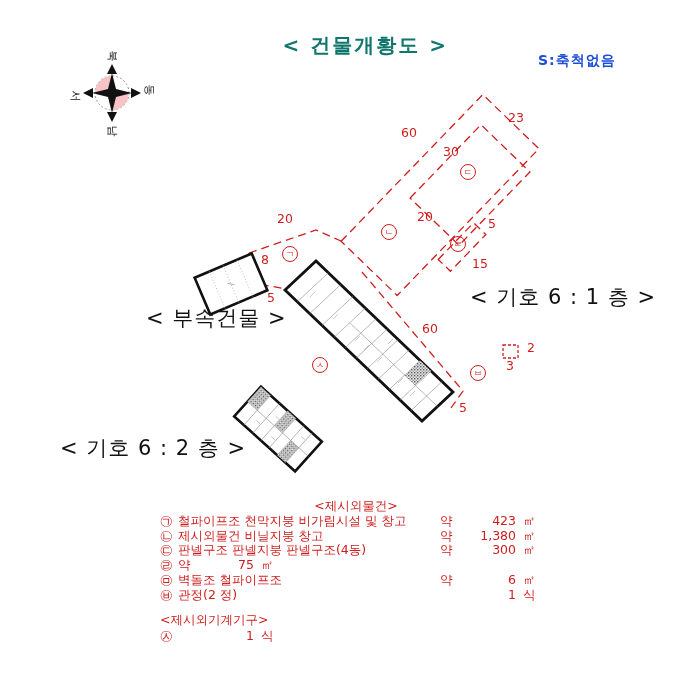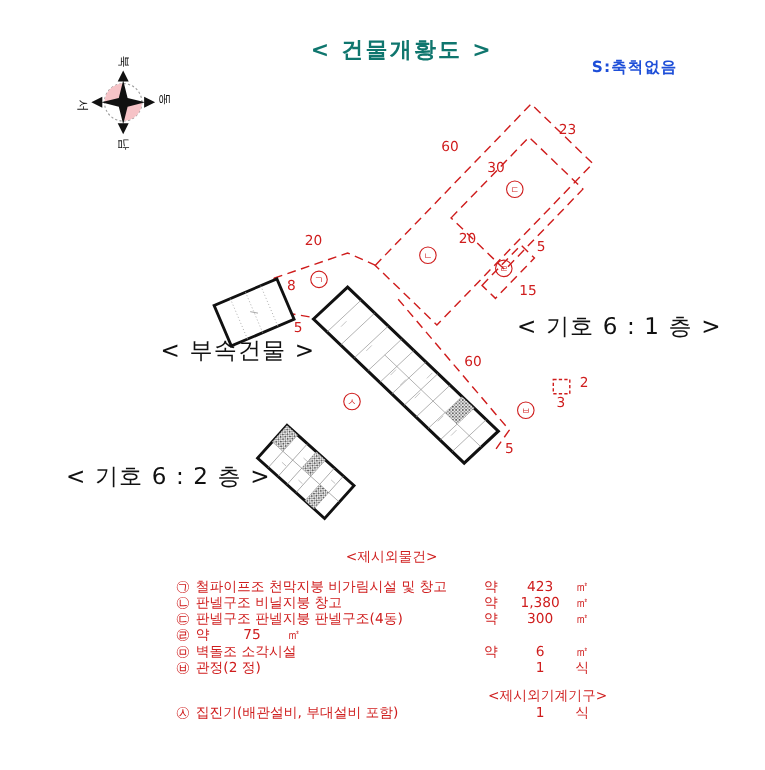--- a/index.html
+++ b/index.html
@@ -12,34 +12,34 @@
   .title{
     left:228px;top:32px;width:220px;text-align:right;
     font-size:20px;font-weight:bold;letter-spacing:2px;color:#0f766e;
   }
   .scale-note{
     left:538px;top:52px;font-size:14px;font-weight:bold;color:#1d4ed8;letter-spacing:1px;
   }
   .blk-label{font-size:21px;font-weight:normal;color:#111;letter-spacing:1px;white-space:nowrap;}
   .lbl-floor1{left:470px;top:283px;}
   .lbl-annex{left:146px;top:304px;}
-  .lbl-floor2{left:60px;top:419px;}
+  .lbl-floor2{left:60px;top:434px;}
   svg{position:absolute;left:0;top:0;}
   
   .legend{
     position:absolute;left:160px;top:499px;width:392px;
     color:#cf1d1d;font-size:12.5px;line-height:14.8px;white-space:nowrap;
   }
-  .lhead{text-align:center;margin-bottom:12px;}
-  .lhead2{text-align:right;margin:10px 0 2px 0;}
+  .lhead{text-align:center;margin-bottom:0;}
+  .lhead2{text-align:left;margin:10px 0 2px 0;}
   .lrow{display:flex;align-items:baseline;}
   .lmark{width:18px;flex:none;}
   .ldesc{width:262px;flex:none;overflow:hidden;}
   .lapprox{width:26px;flex:none;}
-  .lval{width:50px;flex:none;text-align:center;}
+  .lval{width:50px;flex:none;text-align:right;}
   .lunit{width:30px;flex:none;padding-left:7px;}
 </style>
 </head>
 <body>
 
 <div class="abs title">&lt; 건물개황도 &gt;</div>
 <div class="abs scale-note">S:축척없음</div>
 
 <svg width="695" height="498" viewBox="0 0 695 498">
   <defs>
@@ -201,55 +201,54 @@
 
   <div class="lrow">
     <span class="lmark">㉠</span>
     <span class="ldesc">철파이프조 천막지붕 비가림시설 및 창고</span>
     <span class="lapprox">약</span>
     <span class="lval">423</span>
     <span class="lunit">㎡</span>
   </div>
   <div class="lrow">
     <span class="lmark">㉡</span>
-    <span class="ldesc">판넬구조 비닐지붕 창고</span>
+    <span class="ldesc">제시외물건 비닐지붕 창고</span>
     <span class="lapprox">약</span>
     <span class="lval">1,380</span>
     <span class="lunit">㎡</span>
   </div>
   <div class="lrow">
     <span class="lmark">㉢</span>
     <span class="ldesc">판넬구조 판넬지붕 판넬구조(4동)</span>
     <span class="lapprox">약</span>
     <span class="lval">300</span>
     <span class="lunit">㎡</span>
   </div>
   <div class="lrow">
     <span class="lmark">㉣</span>
     <span class="lapprox">약</span>
     <span class="lval">75</span>
     <span class="lunit">㎡</span>
   </div>
   <div class="lrow">
     <span class="lmark">㉤</span>
-    <span class="ldesc">벽돌조 소각시설</span>
+    <span class="ldesc">벽돌조 철파이프조</span>
     <span class="lapprox">약</span>
     <span class="lval">6</span>
     <span class="lunit">㎡</span>
   </div>
   <div class="lrow">
     <span class="lmark">㉥</span>
     <span class="ldesc">관정(2 정)</span>
     <span class="lapprox"></span>
     <span class="lval">1</span>
     <span class="lunit">식</span>
   </div>
 
   <div class="lhead2">&lt;제시외기계기구&gt;</div>
 
   <div class="lrow">
     <span class="lmark">㉦</span>
-    <span class="ldesc">집진기(배관설비, 부대설비 포함)</span>
     <span class="lapprox"></span>
     <span class="lval">1</span>
     <span class="lunit">식</span>
   </div>
 </div>
 
 </body></html>

